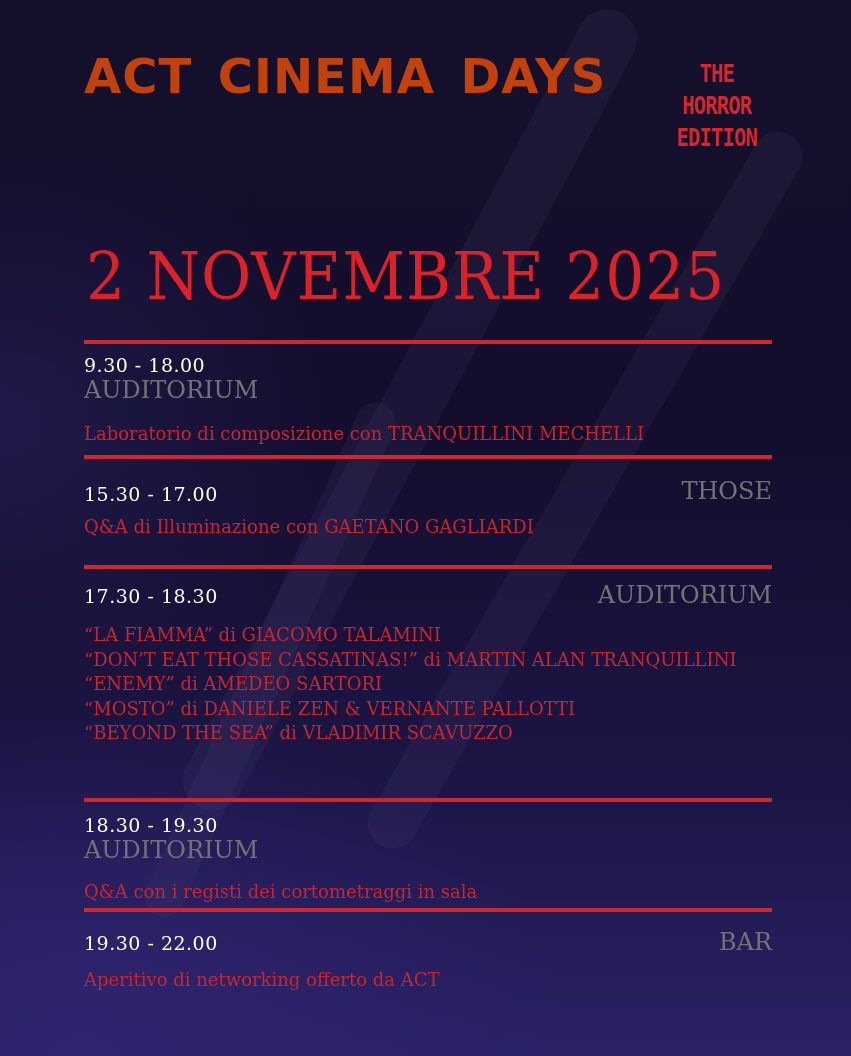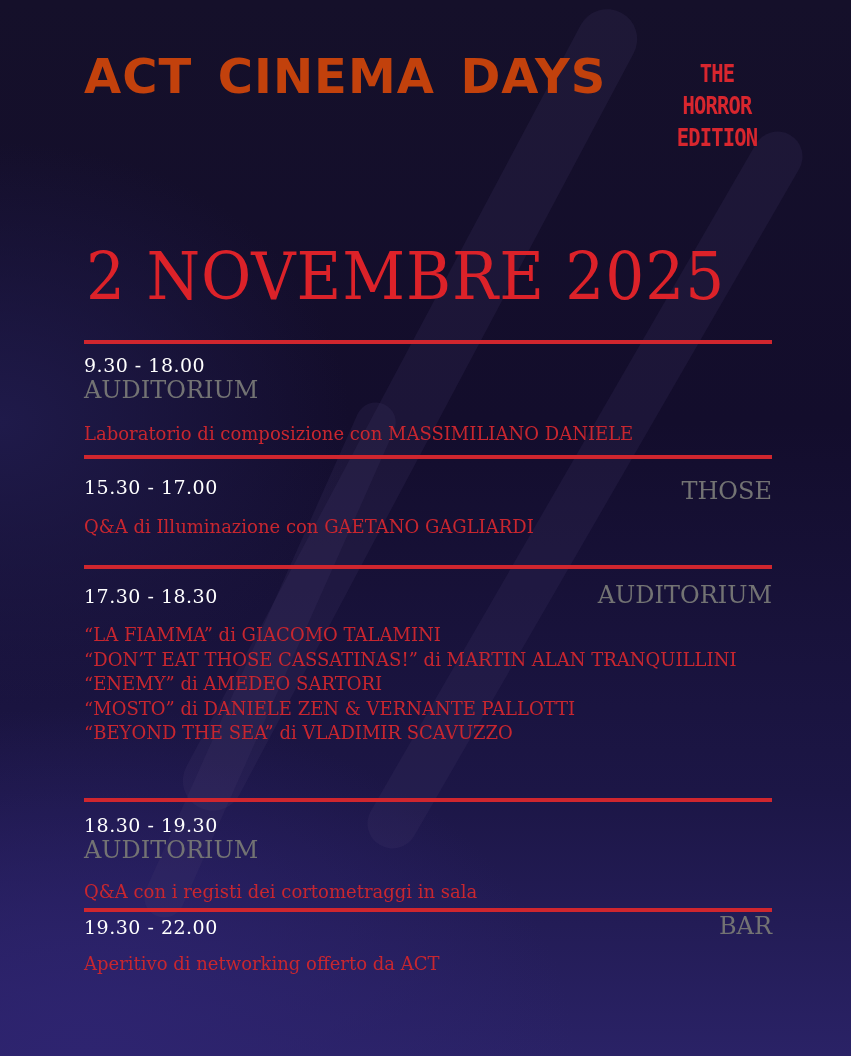--- a/index.html
+++ b/index.html
@@ -57,27 +57,27 @@
 
 <h2 class="date">2 NOVEMBRE 2025</h2>
 
 <div class="event" style="top:340px;">
   <div class="rule"></div>
   <div class="row" style="margin-top:10px;flex-direction:column;">
     <span class="time">9.30 - 18.00</span>
     <span class="place">AUDITORIUM</span>
   </div>
   <div class="desc" style="margin-top:18px;">
-    <div>Laboratorio di composizione con MASSIMILIANO DANIELE</div>
+    <div>Laboratorio di composizione con TRANQUILLINI MECHELLI</div>
   </div>
 </div>
 
 <div class="event" style="top:455px;">
   <div class="rule"></div>
-  <div class="row" style="margin-top:10px; align-items:center;">
+  <div class="row" style="margin-top:10px; align-items:flex-end;">
     <span class="time">15.30 - 17.00</span>
     <span class="place" style="margin-top:8px;">THOSE</span>
   </div>
   <div class="desc" style="margin-top:10px;">
     <div>Q&amp;A di Illuminazione con GAETANO GAGLIARDI</div>
   </div>
 </div>
 
 <div class="event" style="top:565px;">
   <div class="rule"></div>
@@ -100,20 +100,20 @@
     <span class="time">18.30 - 19.30</span>
     <span class="place">AUDITORIUM</span>
   </div>
   <div class="desc" style="margin-top:16px;">
     <div>Q&amp;A con i registi dei cortometraggi in sala</div>
   </div>
 </div>
 
 <div class="event" style="top:908px;">
   <div class="rule"></div>
-  <div class="row" style="margin-top:0;gap:28px;">
+  <div class="row" style="margin-top:16px;gap:28px;">
     <span class="time">19.30 - 22.00</span>
     <span class="place">BAR</span>
   </div>
   <div class="desc" style="margin-top:12px;">
     <div>Aperitivo di networking offerto da ACT</div>
   </div>
 </div>
 
 </body></html>

